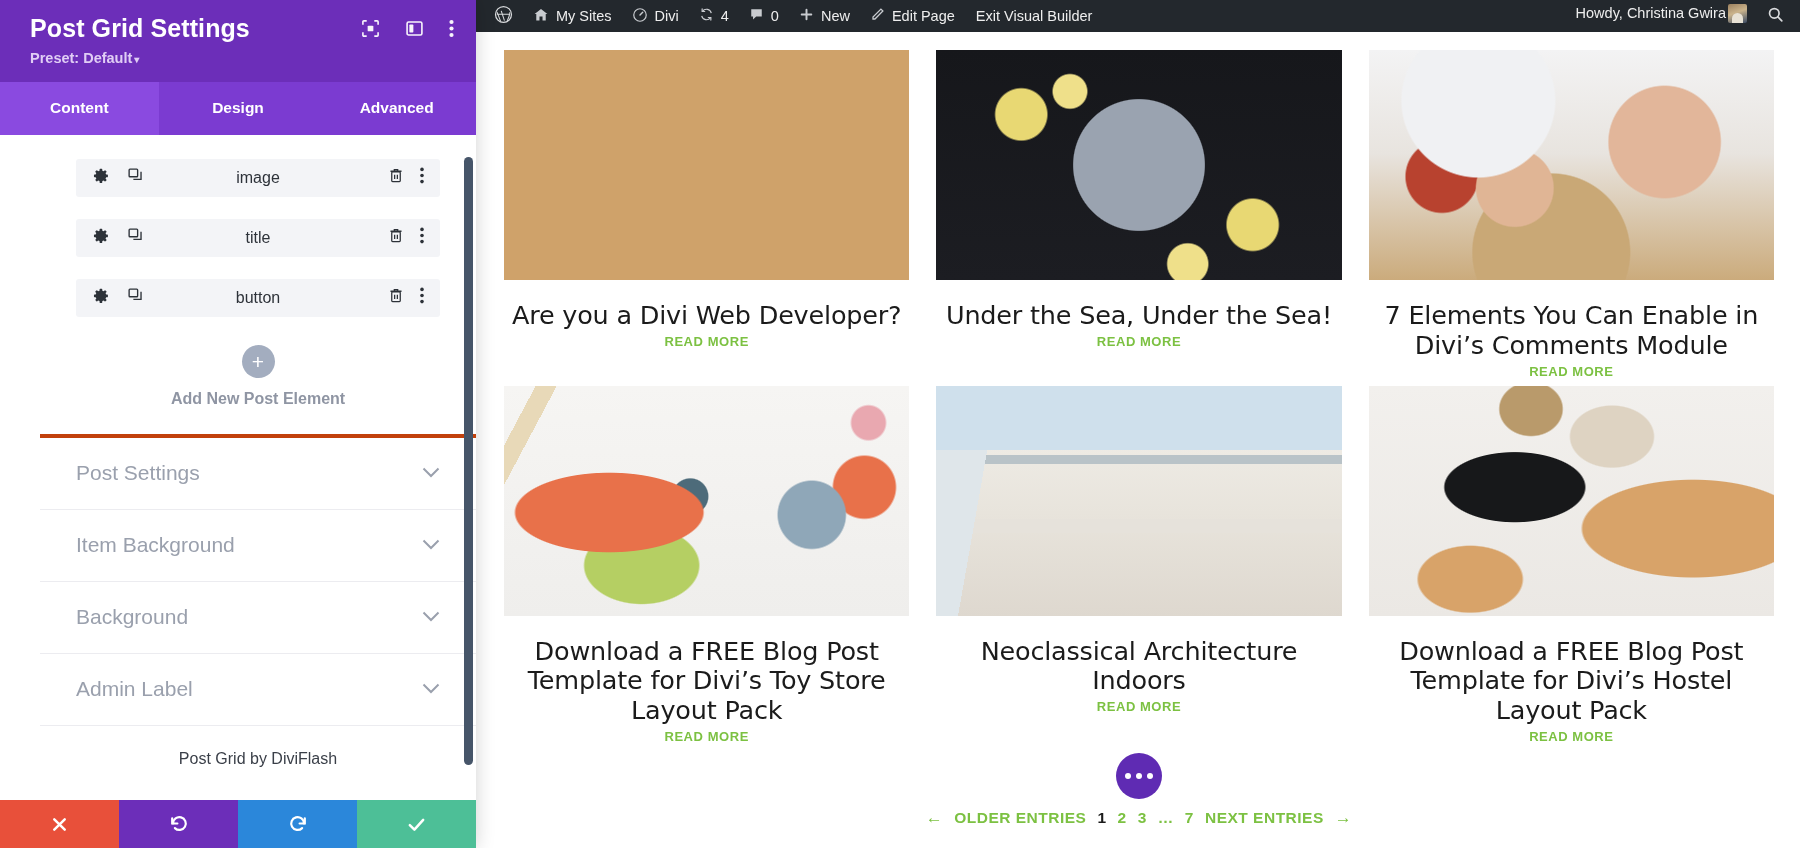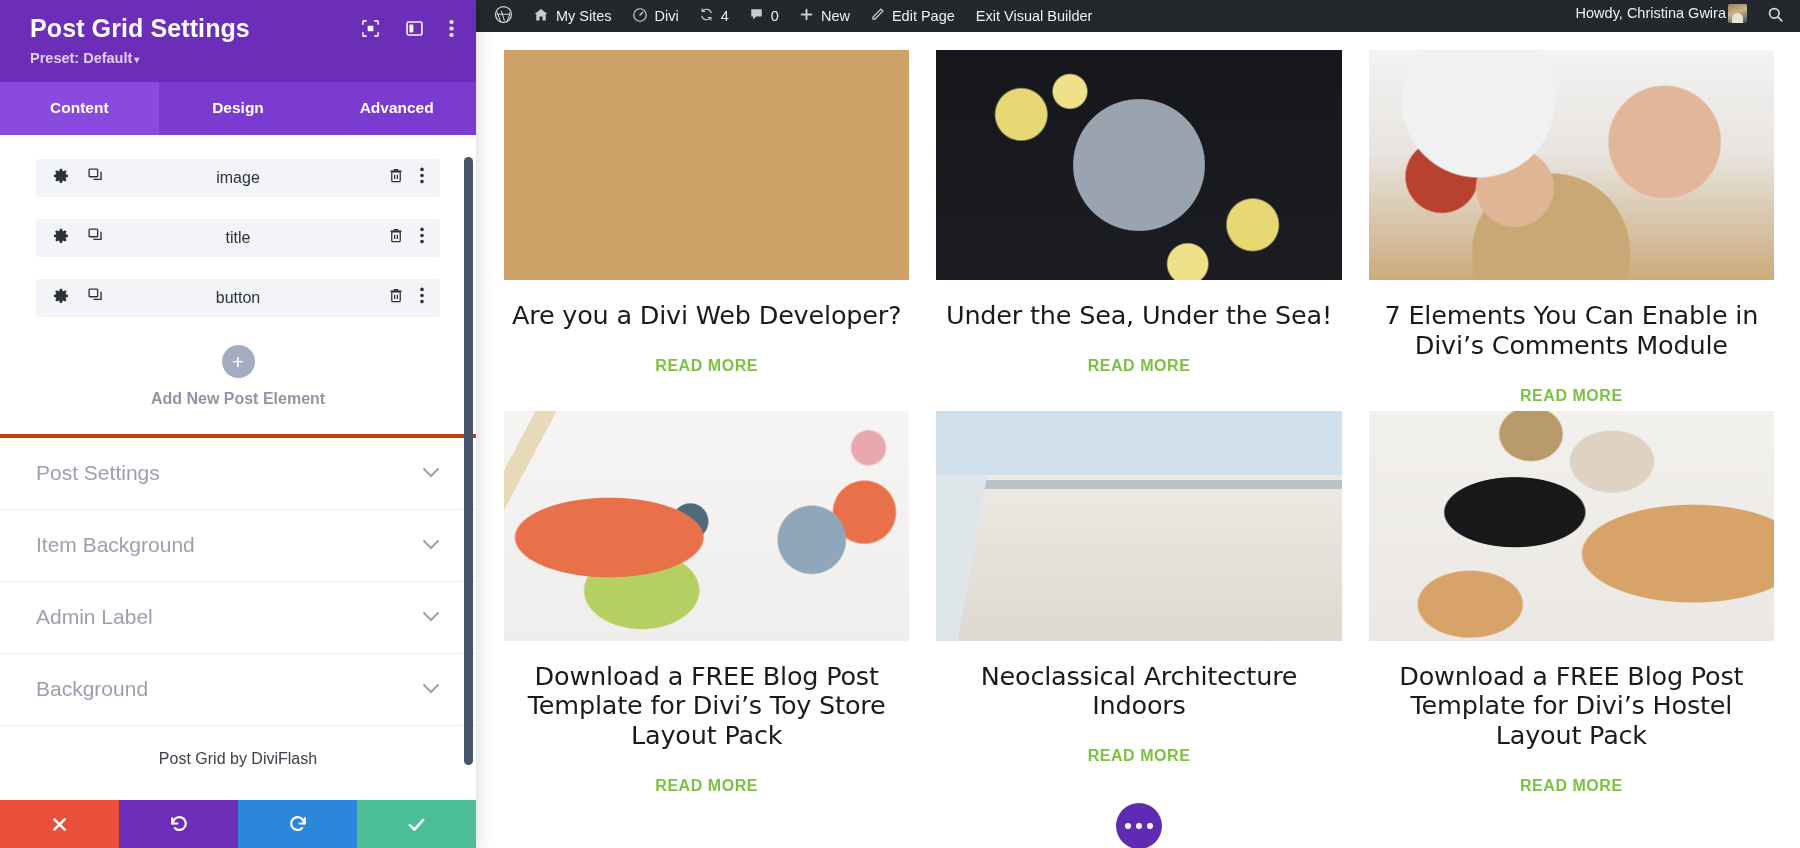--- a/index.html
+++ b/index.html
@@ -46,20 +46,21 @@
   .tab {
     flex: 1; display: flex; align-items: center; justify-content: center;
     color: #ffffff; font-size: 15.5px; font-weight: bold;
     cursor: pointer;
   }
   .tab.active { background: #8a4ae0; }
 
   .panel-scroll {
     flex: 1; overflow: hidden; position: relative;
     background: #ffffff;
+    margin-left: 40px;
   }
   .panel-scrollbar {
     position: absolute; right: 3px; top: 22px;
     width: 9px; height: 608px;
     background: #465569; border-radius: 5px;
   }
 
   .element-list { padding: 24px 36px 0 36px; }
   .element-row {
     height: 38px;
@@ -169,22 +170,22 @@
   }
   .post-title {
     font-family: "DejaVu Sans", sans-serif;
     font-size: 25.5px; line-height: 1.17;
     color: #1b1b1b; font-weight: normal;
     margin: 21px 6px 0 6px;
     letter-spacing: -.2px;
   }
   .post-readmore {
     display: inline-block;
-    margin-top: 26px;
-    color: #7cc142; font-size: 16px; font-weight: bold;
+    margin-top: 3px;
+    color: #7cc142; font-size: 13px; font-weight: bold;
     letter-spacing: .55px; cursor: pointer;
   }
 
   
   .pager-zone { margin-top: 8px; text-align: center; position: relative; }
   .pager-dots {
     width: 46px; height: 46px; border-radius: 50%;
     background: #5f2bb3; display: inline-flex;
     align-items: center; justify-content: center; gap: 5px;
     cursor: pointer;
@@ -434,29 +435,29 @@
         </div>
         <div class="acc-row">
           <span class="acc-label">Item Background</span>
           <span class="acc-chev">
             <svg width="18" height="11" viewBox="0 0 18 11" fill="none" stroke="#9aa0ad" stroke-width="2">
                 <path d="M1.5 1.5 9 9l7.5-7.5"></path>
               </svg>
           </span>
         </div>
         <div class="acc-row">
-          <span class="acc-label">Admin Label</span>
+          <span class="acc-label">Background</span>
           <span class="acc-chev">
             <svg width="18" height="11" viewBox="0 0 18 11" fill="none" stroke="#9aa0ad" stroke-width="2">
                 <path d="M1.5 1.5 9 9l7.5-7.5"></path>
               </svg>
           </span>
         </div>
         <div class="acc-row">
-          <span class="acc-label">Background</span>
+          <span class="acc-label">Admin Label</span>
           <span class="acc-chev">
             <svg width="18" height="11" viewBox="0 0 18 11" fill="none" stroke="#9aa0ad" stroke-width="2">
                 <path d="M1.5 1.5 9 9l7.5-7.5"></path>
               </svg>
           </span>
         </div>
       </div>
 
       <div class="panel-credit">Post Grid by DiviFlash</div>
     </div>

